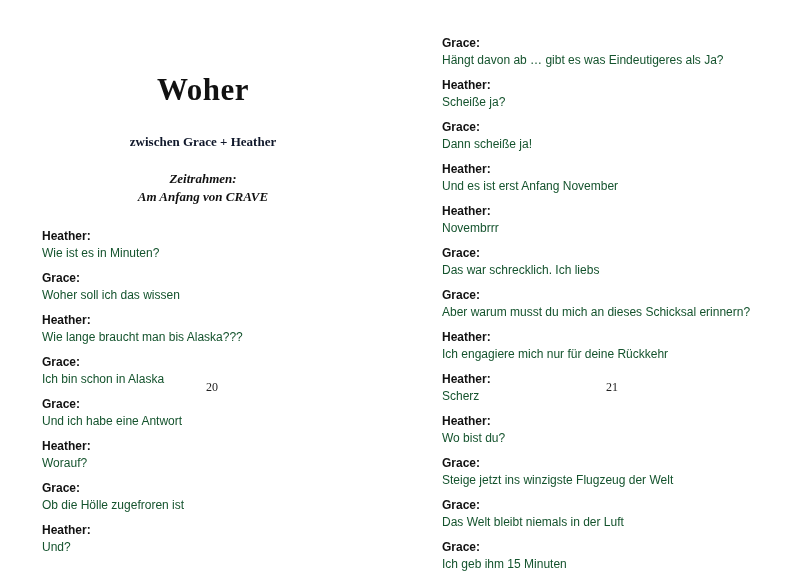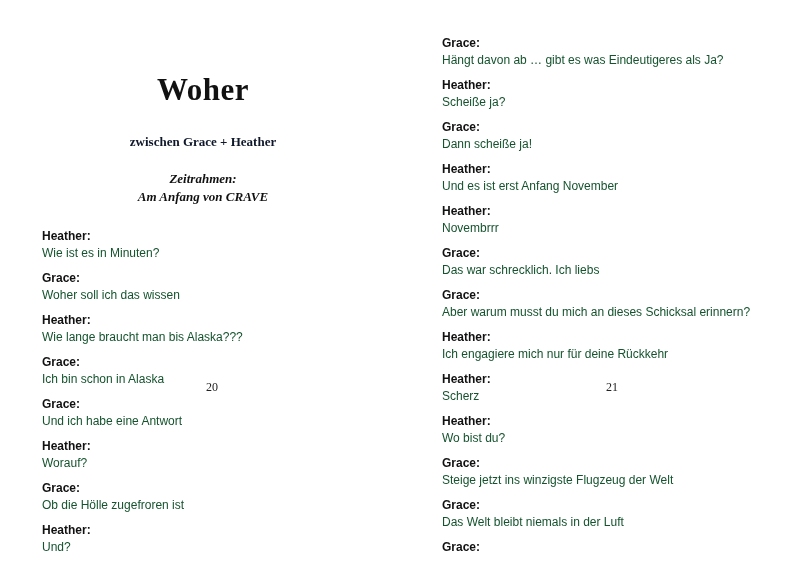--- a/index.html
+++ b/index.html
@@ -196,20 +196,21 @@
         <div class="msg">
           <div class="speaker">Grace:</div>
           <div class="text">Steige jetzt ins winzigste Flugzeug der Welt</div>
         </div>
         <div class="msg">
           <div class="speaker">Grace:</div>
           <div class="text">Das Welt bleibt niemals in der Luft</div>
         </div>
         <div class="msg">
           <div class="speaker">Grace:</div>
+          <div class="text">Ich geb ihm 15 Minuten</div>
         </div>
       </div>
 
     </div>
     <div class="page-number">21</div>
   </div>
 
 </div>
 
 </body></html>

